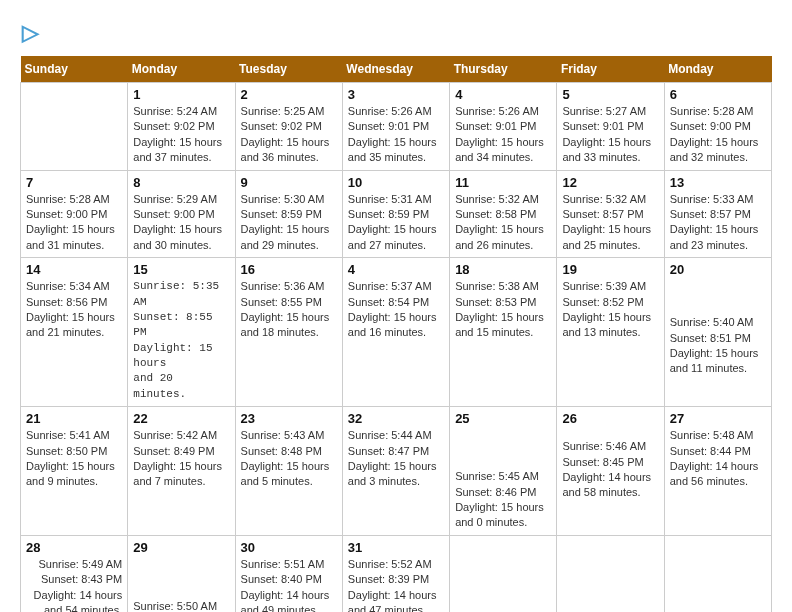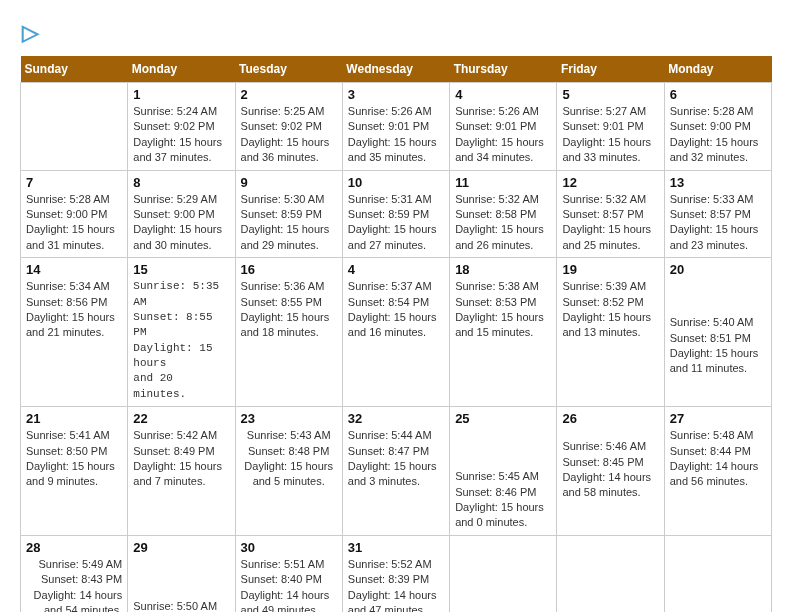--- a/index.html
+++ b/index.html
@@ -269,21 +269,21 @@
         </td>
         <td>
           <div class="day-number">22</div>
           <div class="day-info" style="white-space: pre-line;">Sunrise: 5:42 AM
 Sunset: 8:49 PM
 Daylight: 15 hours
 and 7 minutes.</div>
         </td>
         <td>
           <div class="day-number">23</div>
-          <div class="day-info" style="white-space: pre-line; text-align: center;">Sunrise: 5:43 AM
+          <div class="day-info" style="white-space: pre-line;">Sunrise: 5:43 AM
 Sunset: 8:48 PM
 Daylight: 15 hours
 and 5 minutes.</div>
         </td>
         <td>
           <div class="day-number">32</div>
           <div class="day-info" style="white-space: pre-line;">Sunrise: 5:44 AM
 Sunset: 8:47 PM
 Daylight: 15 hours
 and 3 minutes.</div>

